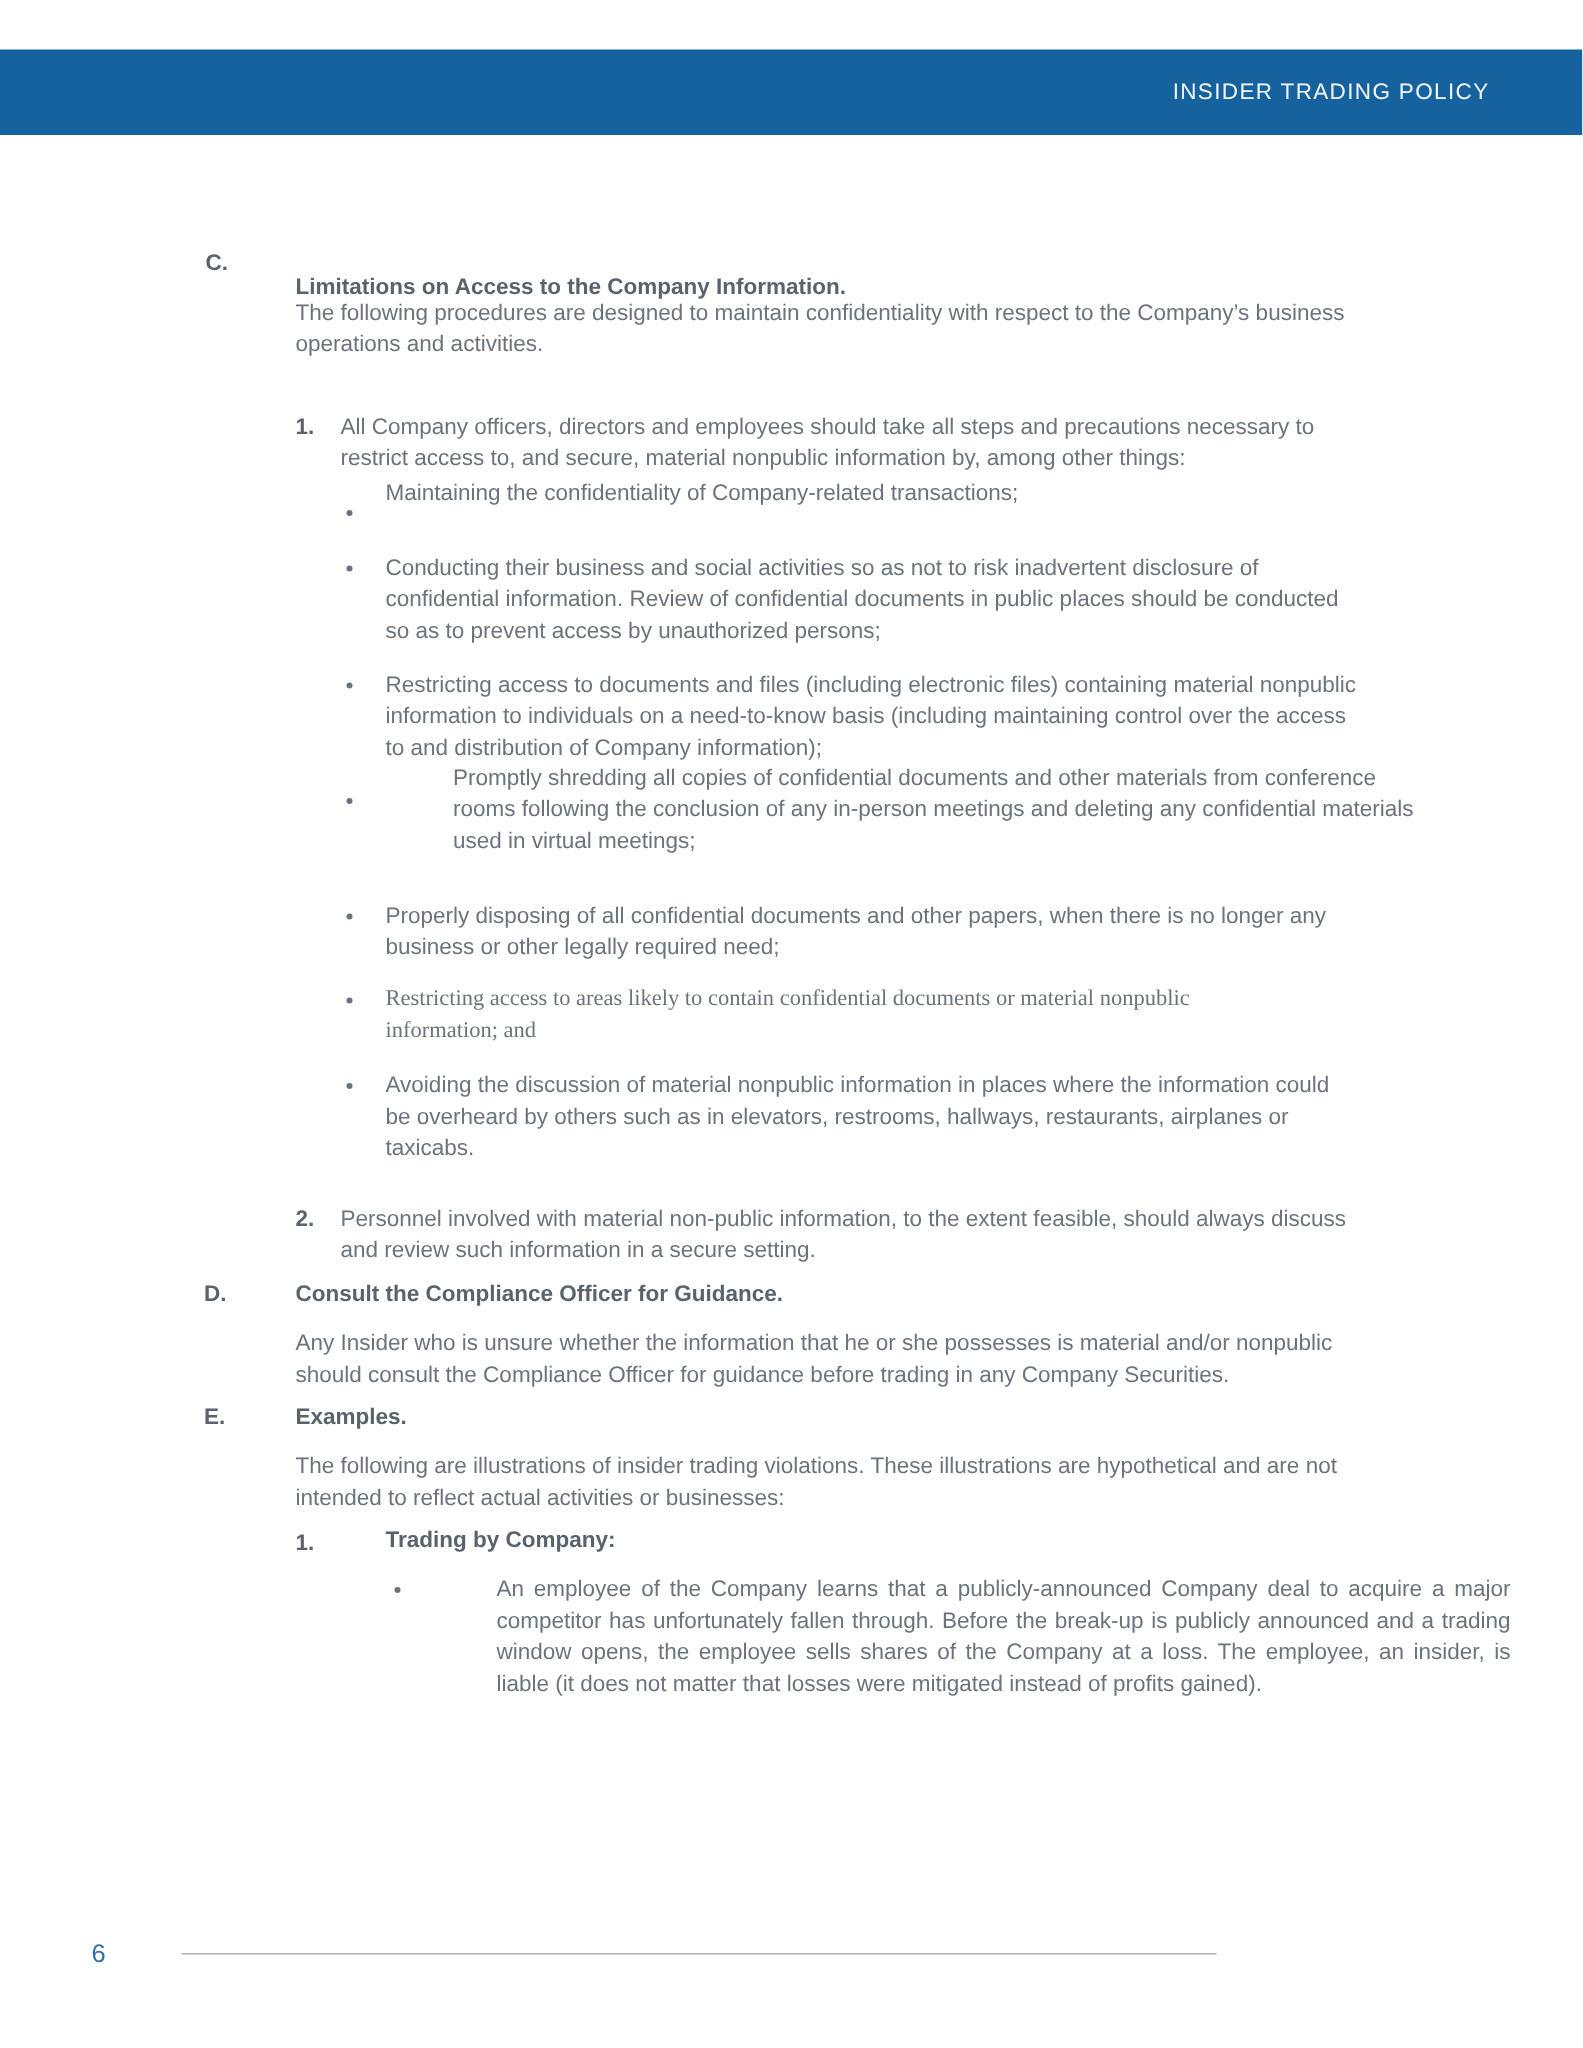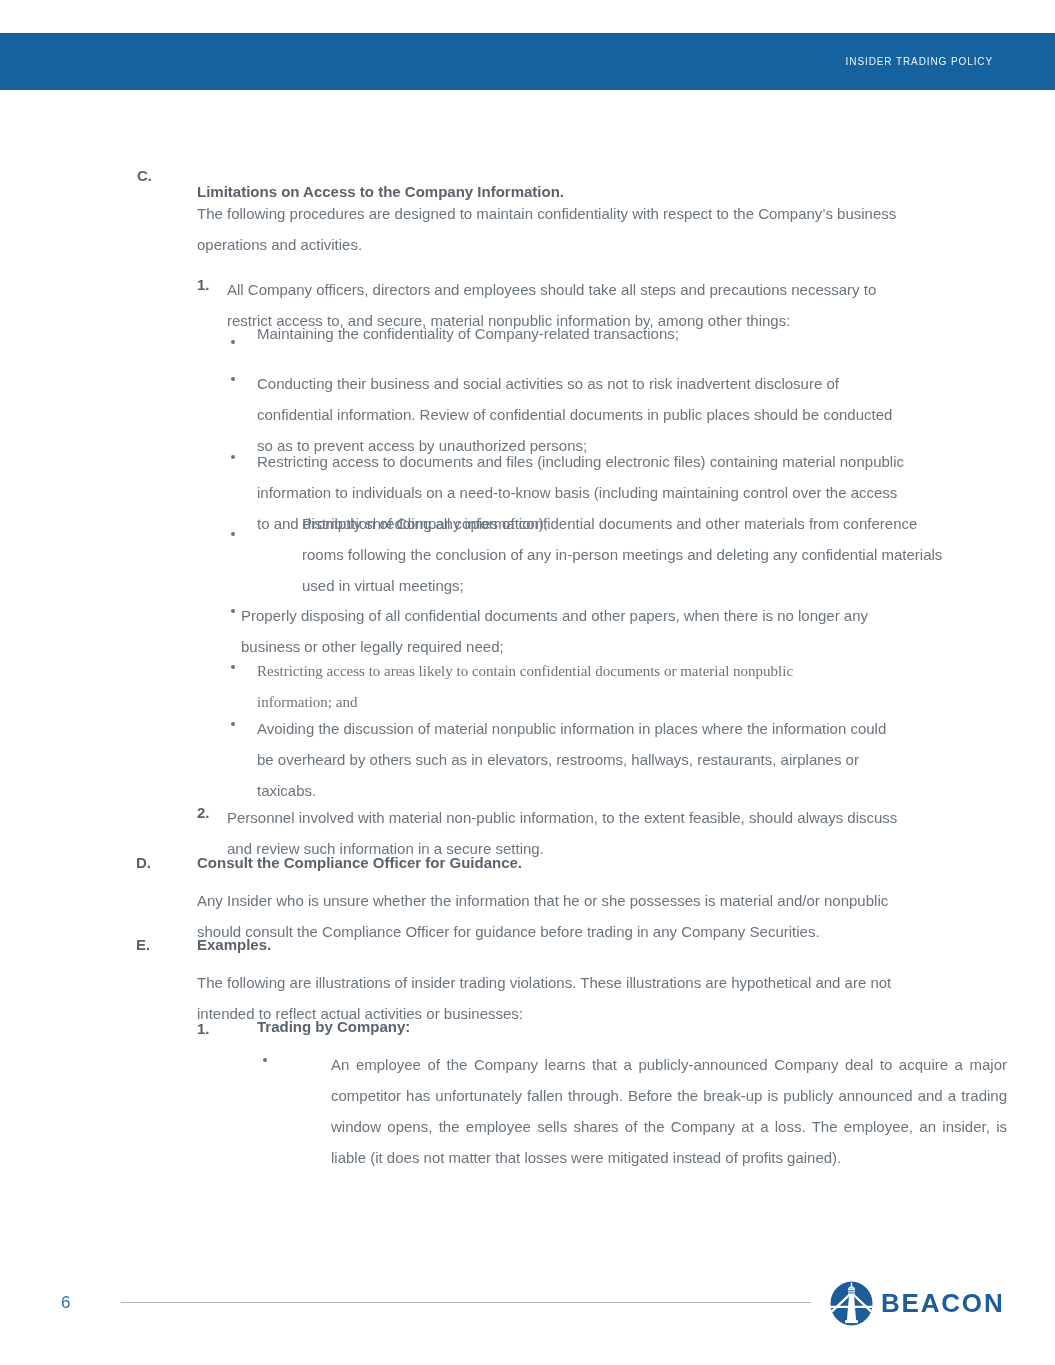--- a/index.html
+++ b/index.html
@@ -22,34 +22,34 @@
   }
   .abs{position:absolute;}
   .header-bar{
     left:0; top:33px; width:1055px; height:57px;
     background:var(--bar-blue);
     display:flex; align-items:center; justify-content:flex-end;
     padding-right:62px;
   }
   .header-title{
     color:#F2F6FA;
-    font-size:10px;
+    font-size:15px;
     letter-spacing:0.9px;
     font-weight:400;
   }
   .sec-label{
     font-size:15px; font-weight:700; color:var(--head-text);
     width:60px;
   }
   .sec-title{
     font-size:15px; font-weight:700; color:var(--head-text);
     white-space:pre-line;
   }
   .body-text{
-    font-size:15px; line-height:31px; color:var(--body-text);
+    font-size:15px; line-height:21px; color:var(--body-text);
     white-space:pre-line;
   }
   .num{
     font-size:15px; font-weight:700; color:var(--head-text);
     line-height:21.5px;
   }
   .dot{
     width:4px; height:4px; border-radius:50%;
     background:#6B747D;
   }
@@ -104,21 +104,21 @@
   <div class="abs body-text" style="left:257px; top:446px; width:760px;">Restricting access to documents and files (including electronic files) containing material nonpublic
 information to individuals on a need-to-know basis (including maintaining control over the access
 to and distribution of Company information);</div>
 
   <div class="abs dot" style="left:231px; top:532px;"></div>
   <div class="abs body-text" style="left:257px; top:508px; width:760px;margin-left:45px;">Promptly shredding all copies of confidential documents and other materials from conference
 rooms following the conclusion of any in-person meetings and deleting any confidential materials
 used in virtual meetings;</div>
 
   <div class="abs dot" style="left:231px; top:609px;"></div>
-  <div class="abs body-text" style="left:241px; top:600px; width:760px;">Properly disposing of all confidential documents and other papers, when there is no longer any
+  <div class="abs body-text" style="left:257px; top:600px; width:760px;">Properly disposing of all confidential documents and other papers, when there is no longer any
 business or other legally required need;</div>
 
   <div class="abs dot" style="left:231px; top:665px;"></div>
   <div class="abs body-text" style="left:257px; top:656px; width:760px;font-family:Liberation Serif, serif;">Restricting access to areas likely to contain confidential documents or material nonpublic
 information; and</div>
 
   <div class="abs dot" style="left:231px; top:722px;"></div>
   <div class="abs body-text" style="left:257px; top:713px; width:760px;">Avoiding the discussion of material nonpublic information in places where the information could
 be overheard by others such as in elevators, restrooms, hallways, restaurants, airplanes or
 taxicabs.</div>
@@ -139,36 +139,14 @@
 
   <div class="abs num" style="left:197px; top:1018px;">1.</div>
   <div class="abs sec-title" style="left:257px; top:1018px;">Trading by Company:</div>
 
   <div class="abs dot" style="left:263px; top:1058px;"></div>
   <div class="abs body-text justified" style="left:287px; top:1049px; width:676px;">An employee of the Company learns that a publicly-announced Company deal to acquire a major competitor has unfortunately fallen through.  Before the break-up is publicly announced and a trading window opens, the employee sells shares of the Company at a loss.  The employee, an insider, is liable (it does not matter that losses were mitigated instead of profits gained).</div>
 
   <div class="abs page-num" style="left:61px; top:1293px;">6</div>
   <div class="abs footer-rule" style="left:121px; top:1302px; width:690px;"></div>
 
-  <div class="abs logo" style="left:830px; top:1281px;">
-    <span style="display:inline-block; line-height:0;">
-      <svg width="43" height="45" viewBox="0 0 44 46" xmlns="http://www.w3.org/2000/svg">
-        <ellipse cx="22" cy="23" rx="21.5" ry="22.5" fill="#1E5D99"></ellipse>
-
-        <line x1="2" y1="31" x2="21" y2="13" stroke="#ffffff" stroke-width="2.4"></line>
-        <line x1="42" y1="31" x2="23" y2="13" stroke="#ffffff" stroke-width="2.4"></line>
-
-        <line x1="0.5" y1="26.5" x2="43.5" y2="26.5" stroke="#ffffff" stroke-width="2.2"></line>
-
-        <polygon points="19.6,13 24.4,13 26.8,41 17.2,41" fill="#ffffff"></polygon>
-        <rect x="15.5" y="40" width="13" height="3" fill="#ffffff"></rect>
-
-        <rect x="18.4" y="7.5" width="7.2" height="6" fill="#ffffff"></rect>
-        <line x1="18" y1="10" x2="26" y2="10" stroke="#1E5D99" stroke-width="1"></line>
-        <line x1="18" y1="12.2" x2="26" y2="12.2" stroke="#1E5D99" stroke-width="1"></line>
-        <path d="M18.8 7.5 A3.4 3.4 0 0 1 25.2 7.5 Z" fill="#ffffff"></path>
-        <line x1="22" y1="1.5" x2="22" y2="5.5" stroke="#ffffff" stroke-width="1.4"></line>
-      </svg>
-    </span>
-    <span class="logo-text">BEACON</span>
-  </div>
 
 </div>
 
 </body></html>

